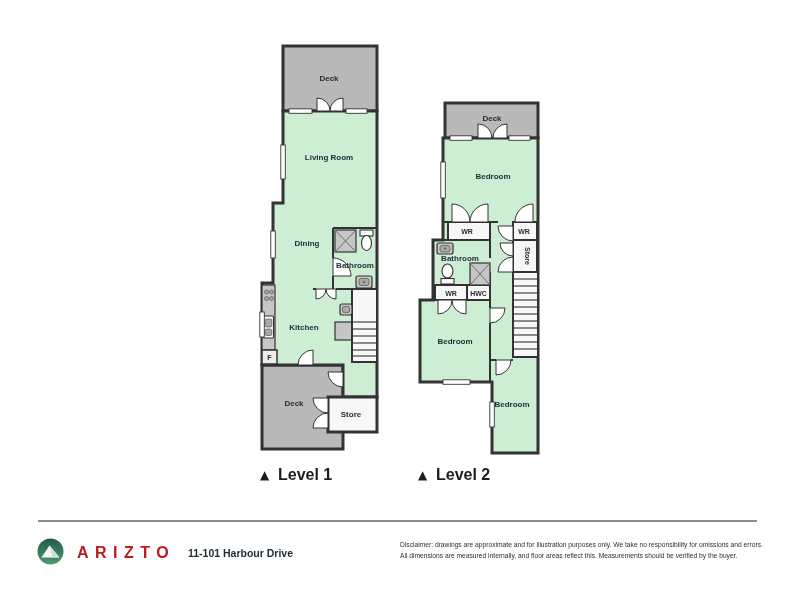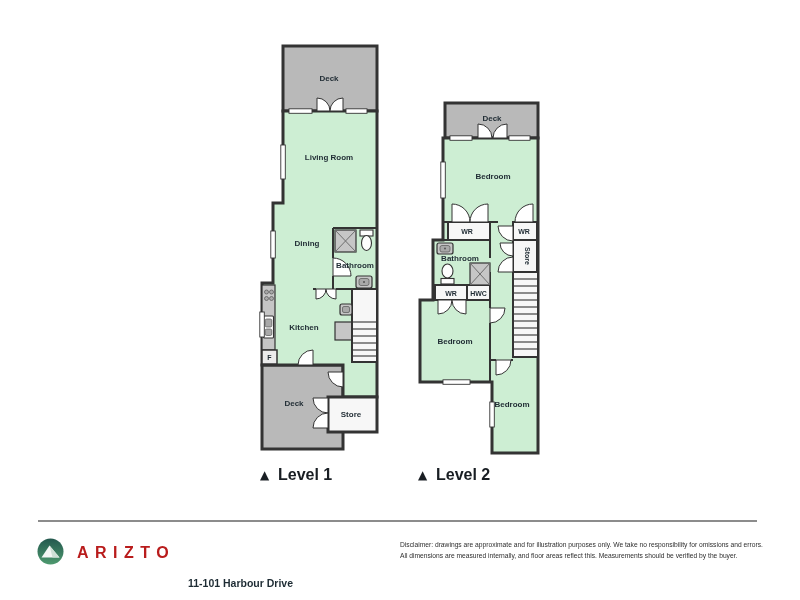--- a/index.html
+++ b/index.html
@@ -21,21 +21,21 @@
   .xline{stroke:#6e6e6e;stroke-width:1;}
   .rt{font:bold 8px "Liberation Sans",sans-serif;fill:#1f2b33;text-anchor:middle;}
   .rs{font:bold 7px "Liberation Sans",sans-serif;fill:#1f2b33;text-anchor:middle;}
   .lvl{font:bold 16px "Liberation Sans",sans-serif;fill:#191e23;}
   .tri{font:12px "DejaVu Sans",sans-serif;fill:#191e23;}
   
   .divider{position:absolute;left:38px;top:520px;width:719px;height:2px;background:#8c8c8c;}
   .logo{position:absolute;left:37px;top:538px;width:27px;height:27px;}
   .brand{position:absolute;left:77px;top:544px;font-size:16px;font-weight:bold;
          letter-spacing:6.5px;color:#b91c1c;}
-  .address{position:absolute;left:188px;top:577px;font-size:10.5px;font-weight:600;color:#1d2b33;}
+  .address{position:absolute;left:188px;top:547px;font-size:10.5px;font-weight:600;color:#1d2b33;}
   .disclaimer{position:absolute;left:400px;top:540px;width:360px;font-size:6.7px;
               line-height:1.6;color:#2e2e2e;white-space:nowrap;}
 </style>
 </head>
 <body>
 
 <div id="stage">
 
   <svg id="plans" width="800" height="510" viewBox="0 0 800 510">
 

